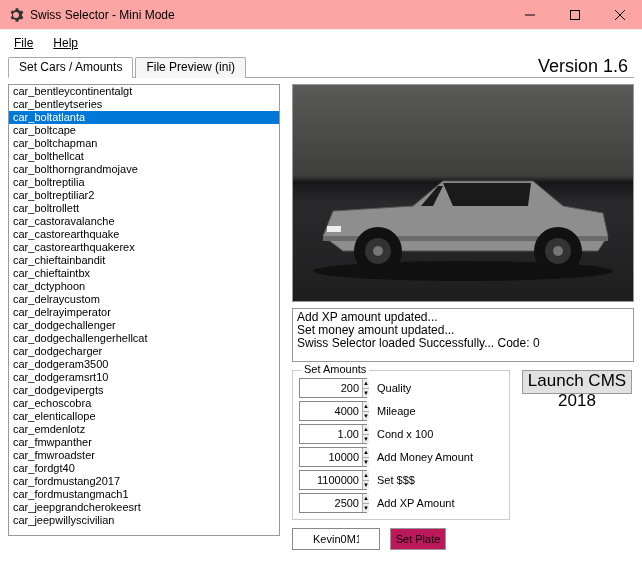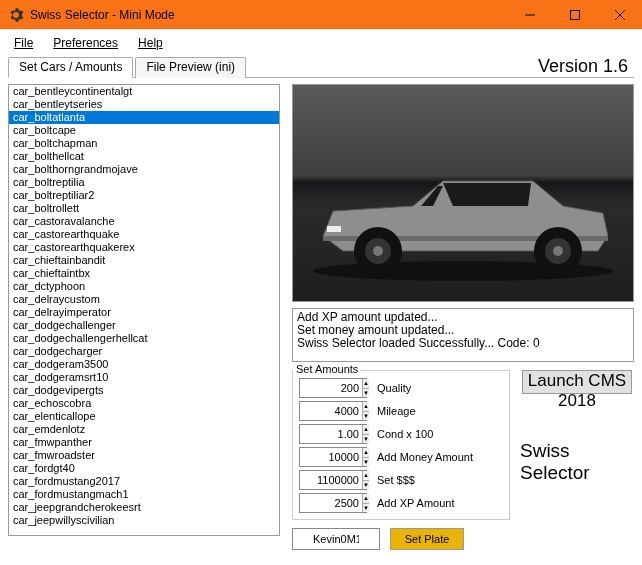--- a/index.html
+++ b/index.html
@@ -1,17 +1,17 @@
 <!DOCTYPE html>
 <html><head>
 <meta charset="utf-8">
 <style>
   * { box-sizing: border-box; margin: 0; padding: 0; font-family: "Segoe UI", Tahoma, sans-serif; font-size: 12px; }
   body { background: #fff; width: 642px; height: 565px; overflow: hidden; }
-  .titlebar { height: 30px; display: flex; align-items: center; padding: 0 0 0 8px; background: #f97316; border-bottom: 1px solid #eee; }
+  .titlebar { height: 30px; display: flex; align-items: center; padding: 0 0 0 8px; background: #fca5a5; border-bottom: 1px solid #eee; }
   .titlebar .gear { width: 16px; height: 16px; margin-right: 6px; }
   .titlebar .title { flex: 1; font-size: 12px; }
   .winbtns { display: flex; height: 100%; }
   .winbtn { width: 45px; display: flex; align-items: center; justify-content: center; }
   .winbtn svg { pointer-events: none; }
   .menubar { height: 22px; display: flex; align-items: flex-end; padding: 0 4px; background: #fff; text-decoration: underline; }
   .menuitem { padding: 2px 10px; }
   .content { position: relative; padding: 4px 8px 8px 8px; }
   .toprow { display: flex; align-items: center; justify-content: flex-end; }
   .tabs { display: flex; border-bottom: 1px solid #aaa; flex: 1; }
@@ -24,34 +24,34 @@
   .listbox { border: 1px solid #999; height: 452px; overflow-y: scroll; overflow-x: auto; background: #fff; }
   .listbox .item { padding: 0 4px; white-space: nowrap; line-height: 13px; font-size: 11px; }
   .listbox .item.selected { background: #0078d7; color: #fff; }
   .rightcol { flex: 1; display: flex; flex-direction: column; }
   .preview { border: 1px solid #999; height: 218px; background: #333; position: relative; overflow: hidden; }
   .garage { position: absolute; inset: 0; background: linear-gradient(to bottom, #5a5a58 0%, #3e3e3c 42%, #17171a 45%, #2a2a2c 55%, #1e1e1f 100%); }
   .car { position: absolute; left: 10px; right: 10px; bottom: 20px; height: 130px; }
   .log { border: 1px solid #999; margin-top: 6px; height: 54px; padding: 2px 4px; font-size: 11px; line-height: 13px; overflow-y: scroll; background: #fff; }
   .bottomrow { display: flex; gap: 10px; margin-top: 8px; }
   .amounts { border: 1px solid #ccc; padding: 4px 6px 6px 6px; width: 218px; position: relative; }
-  .amounts .legend { position: absolute; top: -8px; left: 0; background: #fff; padding: 0 3px; font-size: 11px; }
+  .amounts .legend { position: absolute; top: -8px; left: 8px; background: #fff; padding: 0 3px; font-size: 11px; }
   .amtrow { display: flex; align-items: center; margin-top: 3px; }
   .numbox { display: flex; align-items: stretch; border: 1px solid #888; width: 68px; height: 20px; background: #fff; }
   .numbox input { border: none; width: 62px; text-align: right; padding-right: 3px; font-size: 11px; outline: none; }
   .spin { width: 16px; display: flex; flex-direction: column; border-left: 1px solid #aaa; }
   .spin div { flex: 1; display: flex; align-items: center; justify-content: center; font-size: 6px; background: #f0f0f0; }
   .spin div:first-child { border-bottom: 1px solid #aaa; }
   .amtlabel { margin-left: 10px; font-size: 11px; }
   .rightstack { flex: 1; display: flex; flex-direction: column; align-items: center; }
   .launch { width: 110px; height: 24px; background: #e1e1e1; border: 1px solid #999; margin-top: 0; font-size: 17px; }
   .brand { font-size: 19px; margin-top: 46px; }
   .platebar { display: flex; gap: 10px; margin-top: 8px; }
   .plateinput { border: 1px solid #888; width: 88px; height: 22px; padding: 0 20px; font-size: 11px; }
-  .platebtn { width: 74px; height: 22px; background: #eab308; border: 1px solid #999; font-size: 11px; }
+  .platebtn { width: 56px; height: 22px; background: #be185d; border: 1px solid #999; font-size: 11px; }
   ::-webkit-scrollbar { width: 16px; }
   ::-webkit-scrollbar-track { background: #f0f0f0; }
   ::-webkit-scrollbar-thumb { background: #c8c8c8; border: 1px solid #aaa; }
 </style>
 </head>
 <body>
 
 <div class="titlebar">
   <span class="gear">
     <svg viewBox="0 0 16 16">
@@ -74,21 +74,20 @@
         <svg width="10" height="10">
           <line x1="0" y1="0" x2="10" y2="10" stroke="#000"></line>
           <line x1="10" y1="0" x2="0" y2="10" stroke="#000"></line>
         </svg>
       </div>
   </div>
 </div>
 
 <div class="menubar">
   <div class="menuitem">File</div>
-  <div class="menuitem">Preferences</div>
   <div class="menuitem">Help</div>
 </div>
 
 <div class="content">
   <div class="toprow">
     <div class="tabs">
       <div class="tab active">Set Cars / Amounts</div>
       <div class="tab inactive">File Preview (ini)</div>
       <div class="version">Version 1.6</div>
     </div>
@@ -217,21 +216,20 @@
                 <div class="spin">
                   <div>▲</div>
                   <div>▼</div>
                 </div>
               </div>
               <span class="amtlabel">Add XP Amount</span>
             </div>
         </div>
         <div class="rightstack">
           <button class="launch">Launch CMS 2018</button>
-          <div class="brand">Swiss Selector</div>
         </div>
       </div>
       <div class="platebar">
         <input class="plateinput" value="Kevin0M16" style="">
         <button class="platebtn">Set Plate</button>
       </div>
     </div>
   </div>
 </div>
 

